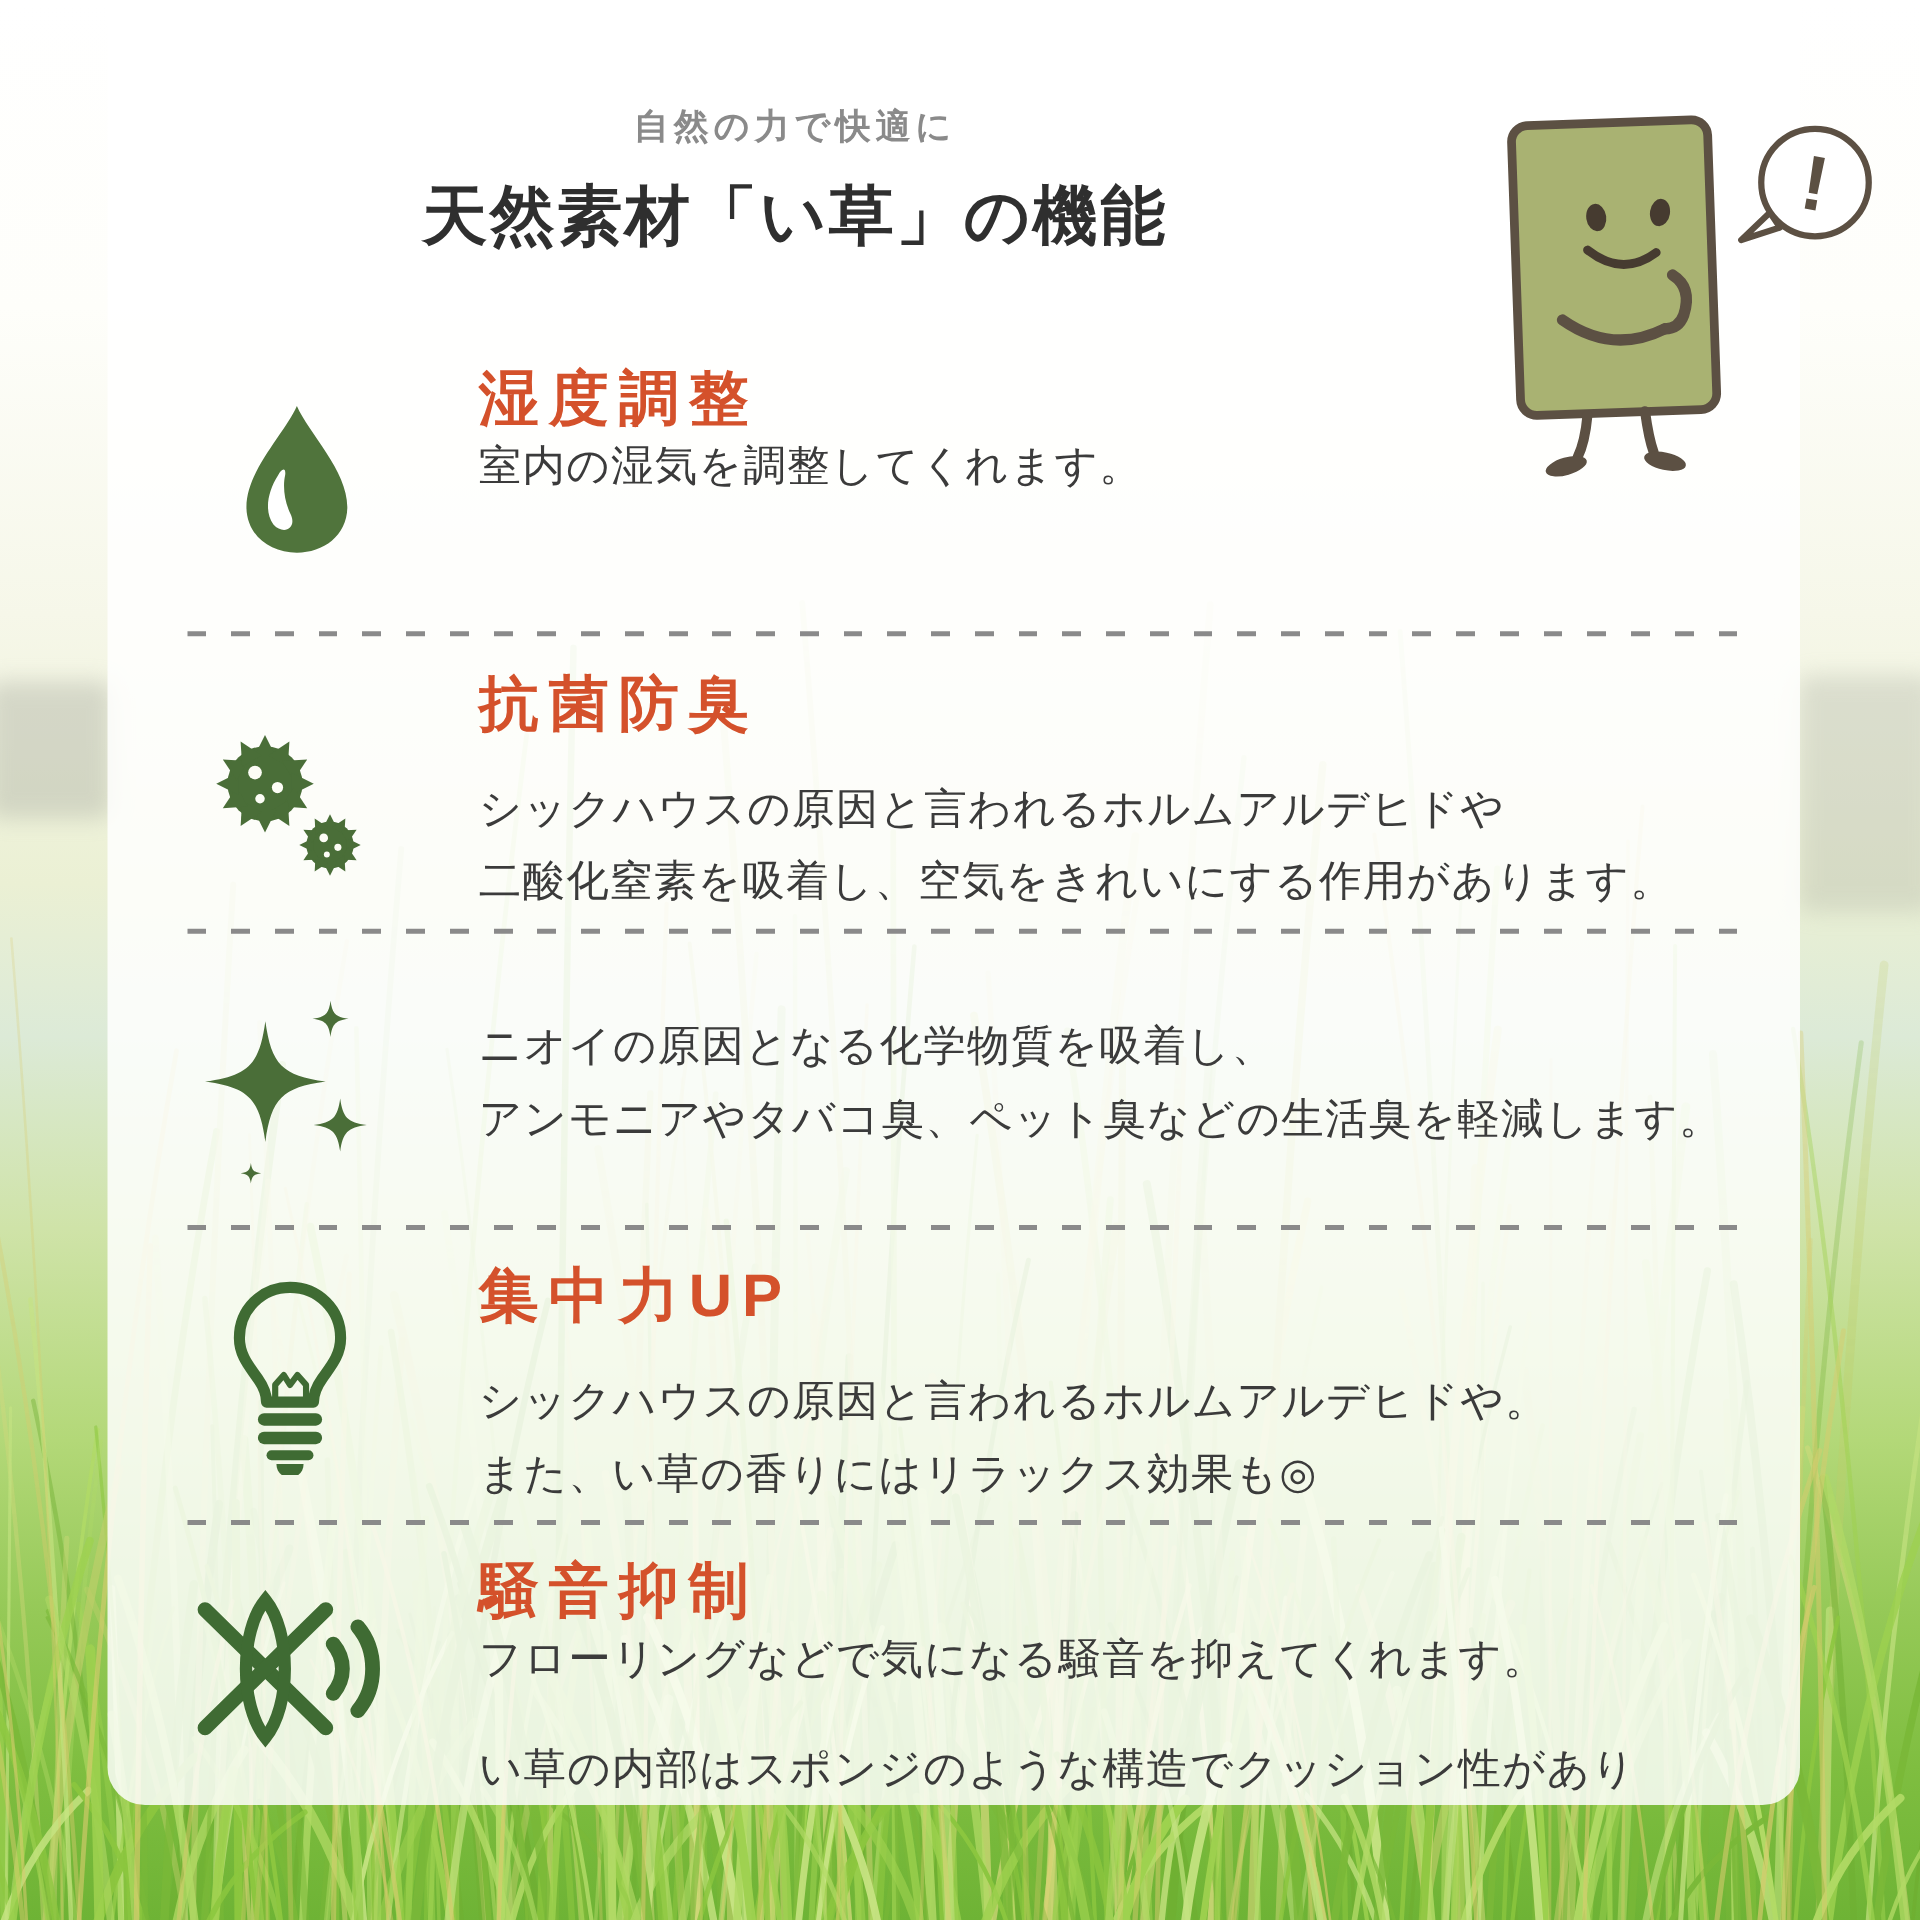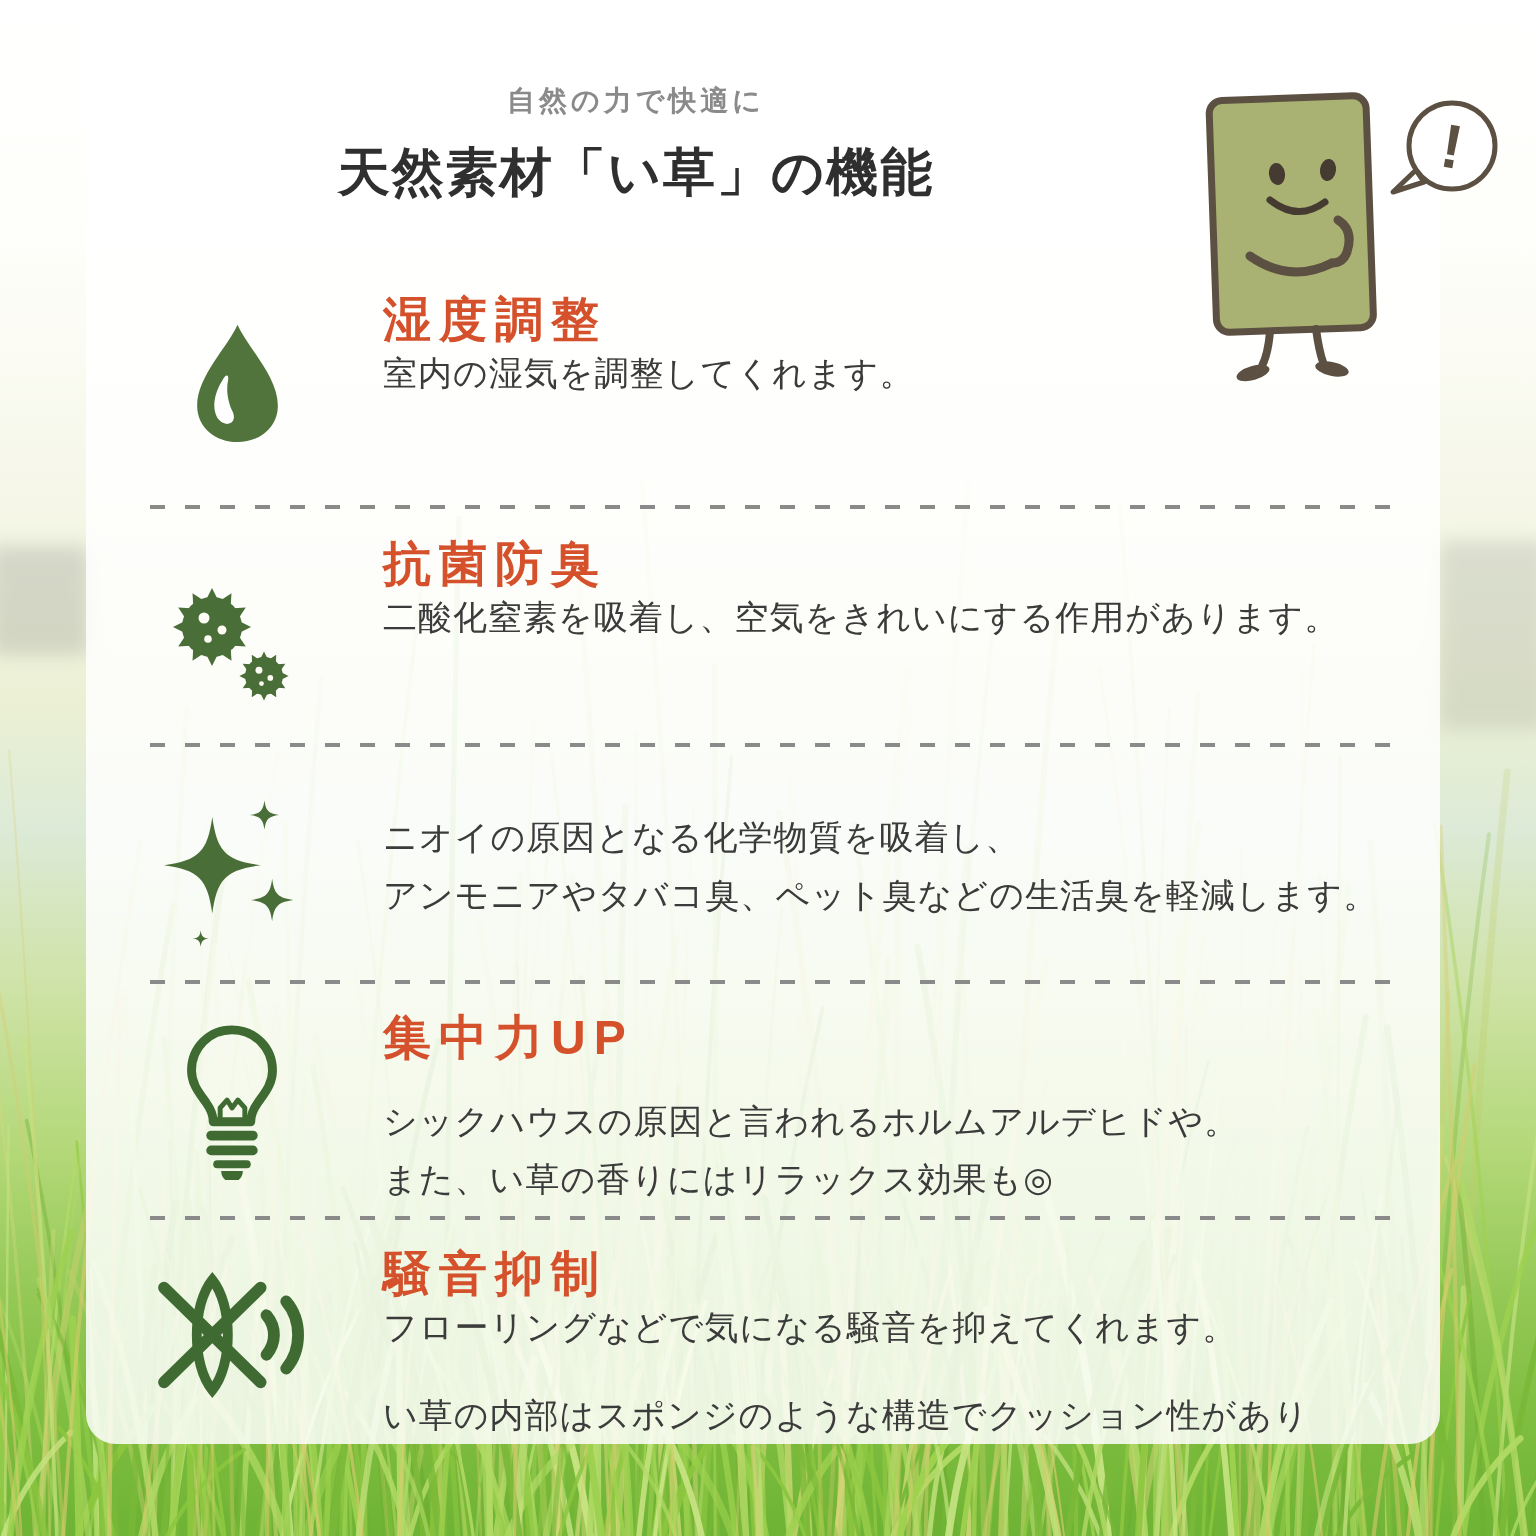--- a/index.html
+++ b/index.html
@@ -602,20 +602,21 @@
               <circle cx="70" cy="58" r="4.5" fill="#fdfdf6"></circle>
               <circle cx="56" cy="67" r="3.8" fill="#fdfdf6"></circle>
             </g>
           </defs>
           <use href="#germBig"></use>
           <use href="#germBig" transform="translate(112,104) scale(0.63) translate(-60,-55)"></use>
         </svg>
       </div>
       <div class="sec-content">
         <h2 class="sec-title">抗菌防臭</h2>
+        <p class="sec-line first">シックハウスの原因と言われるホルムアルデヒドや</p>
         <p class="sec-line">二酸化窒素を吸着し、空気をきれいにする作用があります。</p>
       </div>
     </div>
     <div class="divider" style="top:743px"></div>
 
     <div class="section" style="top:778px">
       <div class="icon-box" style="left:162px;top:10px">
         <svg width="145" height="168" viewBox="0 0 150 174">
           <defs>
             <path id="star4" d="M0 -50 C5 -14 14 -5 50 0 C14 5 5 14 0 50 C-5 14 -14 5 -50 0 C-14 -5 -5 -14 0 -50 Z"></path>

